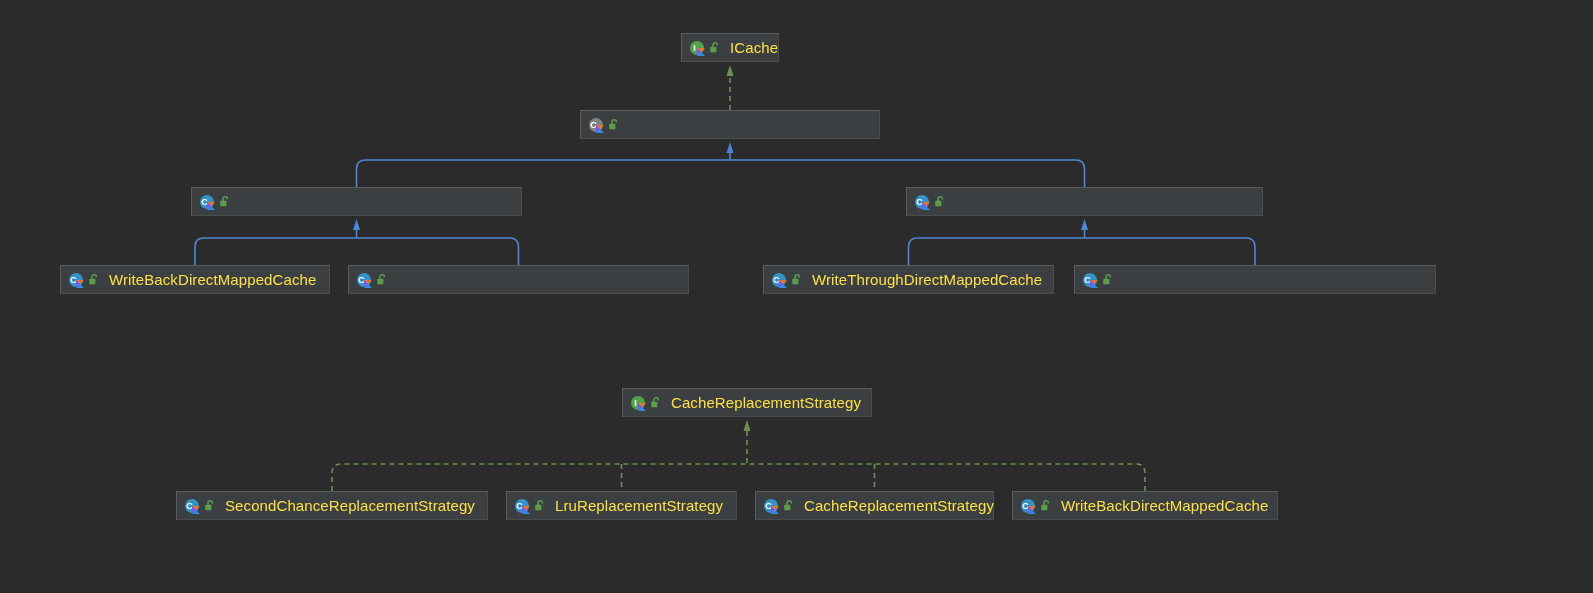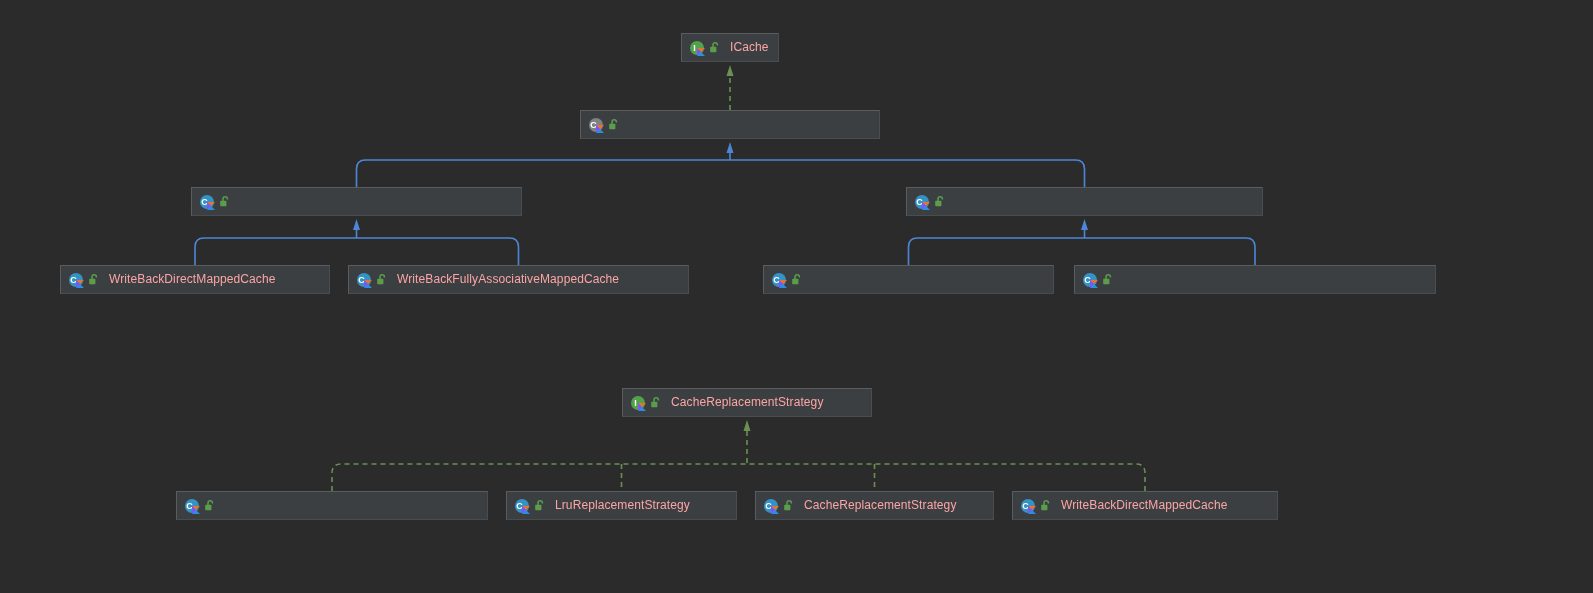--- a/index.html
+++ b/index.html
@@ -53,22 +53,22 @@
     height: 16px;
     display: block;
   }
   .uml-node .vis-icon {
     width: 13px;
     height: 13px;
     display: block;
     margin-left: 3px;
   }
   .uml-node .node-label {
-    color: #fca5a5;
-    font-size: 12px;
+    color: #fde047;
+    font-size: 15px;
     line-height: 17px;
     letter-spacing: 0.1px;
   }
 </style>
 </head>
 <body>
 
 <div id="canvas">
   <svg id="edge-layer" width="1593" height="593" viewBox="0 0 1593 593" xmlns="http://www.w3.org/2000/svg">
       <polygon points="726.5,76 730,65 733.5,76" fill="#6a9153"></polygon>
@@ -173,36 +173,36 @@
             <text x="5.6" y="11.4" font-size="9" font-family="&quot;Liberation Sans&quot;, sans-serif" font-weight="bold" fill="#ffffff" text-anchor="middle">C</text>
             <path d="M8 8 L16 8 L12 12 Z" fill="#e8732c"></path>
             <path d="M8 8 L12 12 L8 16 Z" fill="#7f52ff"></path>
             <path d="M8 16 L12 12 L16 16 Z" fill="#2b8ee0"></path>
           </svg>
           <svg class="vis-icon" viewBox="0 0 13 13">
             <path d="M5 6 L5 4 A2.2 2.2 0 0 1 9.4 4 L9.4 4.6" fill="none" stroke="#5a9e4b" stroke-width="1.5"></path>
             <rect x="2.2" y="5.8" width="6.2" height="5.4" rx="0.8" fill="#5a9e4b"></rect>
           </svg>
         </span>
-        <span class="node-label">WriteBackFullyAssociativeMappedCache</span>
       </div>
       <div class="uml-node" style="left: 763px; top: 265px; width: 291px;">
         <span class="icons">
           <svg class="type-icon" viewBox="0 0 16 16">
             <circle cx="8" cy="8" r="7" fill="#3592c4"></circle>
             <text x="5.6" y="11.4" font-size="9" font-family="&quot;Liberation Sans&quot;, sans-serif" font-weight="bold" fill="#ffffff" text-anchor="middle">C</text>
             <path d="M8 8 L16 8 L12 12 Z" fill="#e8732c"></path>
             <path d="M8 8 L12 12 L8 16 Z" fill="#7f52ff"></path>
             <path d="M8 16 L12 12 L16 16 Z" fill="#2b8ee0"></path>
           </svg>
           <svg class="vis-icon" viewBox="0 0 13 13">
             <path d="M5 6 L5 4 A2.2 2.2 0 0 1 9.4 4 L9.4 4.6" fill="none" stroke="#5a9e4b" stroke-width="1.5"></path>
             <rect x="2.2" y="5.8" width="6.2" height="5.4" rx="0.8" fill="#5a9e4b"></rect>
           </svg>
         </span>
+        <span class="node-label">WriteThroughDirectMappedCache</span>
       </div>
       <div class="uml-node" style="left: 1074px; top: 265px; width: 362px;">
         <span class="icons">
           <svg class="type-icon" viewBox="0 0 16 16">
             <circle cx="8" cy="8" r="7" fill="#3592c4"></circle>
             <text x="5.6" y="11.4" font-size="9" font-family="&quot;Liberation Sans&quot;, sans-serif" font-weight="bold" fill="#ffffff" text-anchor="middle">C</text>
             <path d="M8 8 L16 8 L12 12 Z" fill="#e8732c"></path>
             <path d="M8 8 L12 12 L8 16 Z" fill="#7f52ff"></path>
             <path d="M8 16 L12 12 L16 16 Z" fill="#2b8ee0"></path>
           </svg>
@@ -235,20 +235,21 @@
             <text x="5.6" y="11.4" font-size="9" font-family="&quot;Liberation Sans&quot;, sans-serif" font-weight="bold" fill="#ffffff" text-anchor="middle">C</text>
             <path d="M8 8 L16 8 L12 12 Z" fill="#e8732c"></path>
             <path d="M8 8 L12 12 L8 16 Z" fill="#7f52ff"></path>
             <path d="M8 16 L12 12 L16 16 Z" fill="#2b8ee0"></path>
           </svg>
           <svg class="vis-icon" viewBox="0 0 13 13">
             <path d="M5 6 L5 4 A2.2 2.2 0 0 1 9.4 4 L9.4 4.6" fill="none" stroke="#5a9e4b" stroke-width="1.5"></path>
             <rect x="2.2" y="5.8" width="6.2" height="5.4" rx="0.8" fill="#5a9e4b"></rect>
           </svg>
         </span>
+        <span class="node-label">SecondChanceReplacementStrategy</span>
       </div>
       <div class="uml-node" style="left: 506px; top: 491px; width: 231px;">
         <span class="icons">
           <svg class="type-icon" viewBox="0 0 16 16">
             <circle cx="8" cy="8" r="7" fill="#3592c4"></circle>
             <text x="5.6" y="11.4" font-size="9" font-family="&quot;Liberation Sans&quot;, sans-serif" font-weight="bold" fill="#ffffff" text-anchor="middle">C</text>
             <path d="M8 8 L16 8 L12 12 Z" fill="#e8732c"></path>
             <path d="M8 8 L12 12 L8 16 Z" fill="#7f52ff"></path>
             <path d="M8 16 L12 12 L16 16 Z" fill="#2b8ee0"></path>
           </svg>

